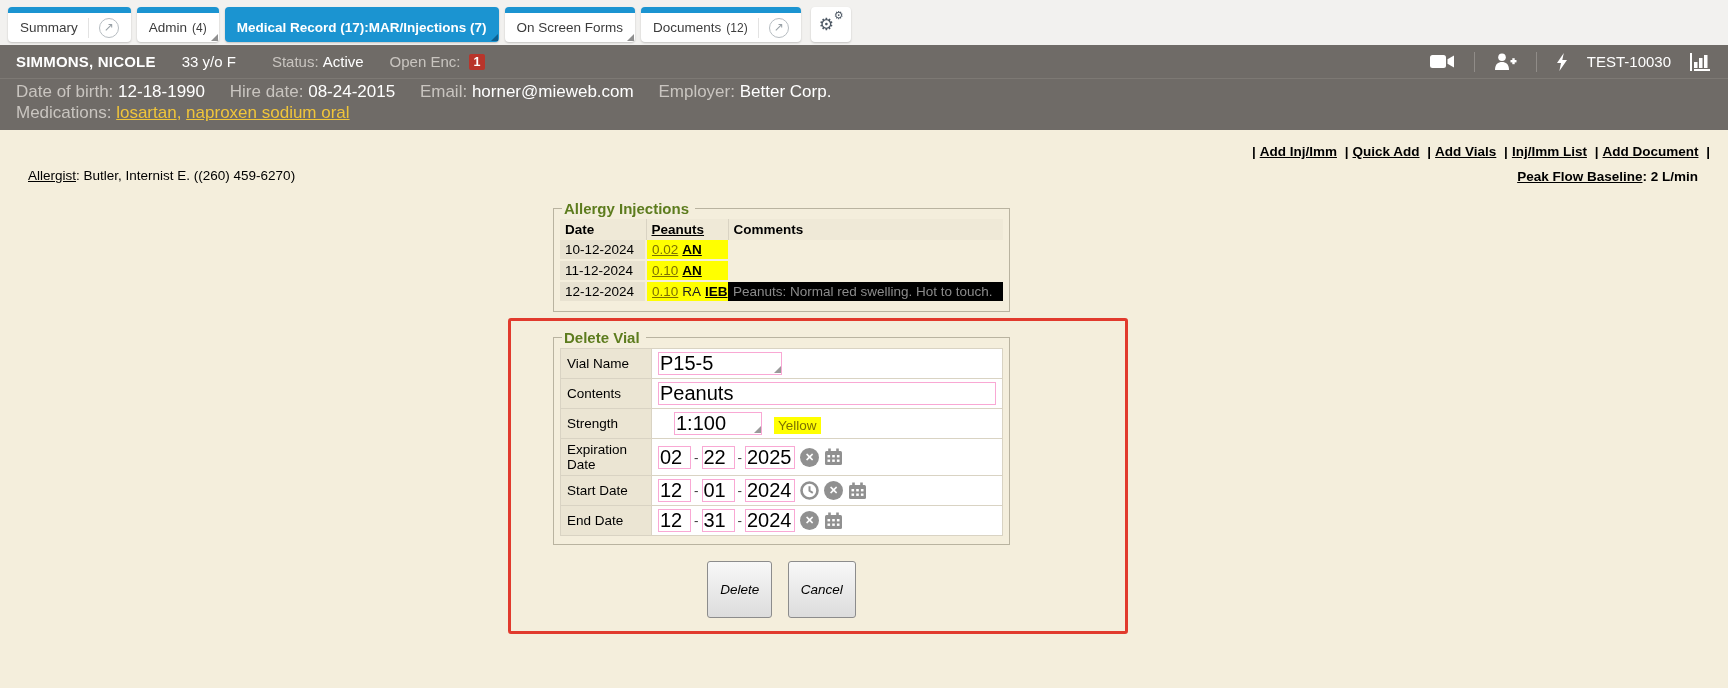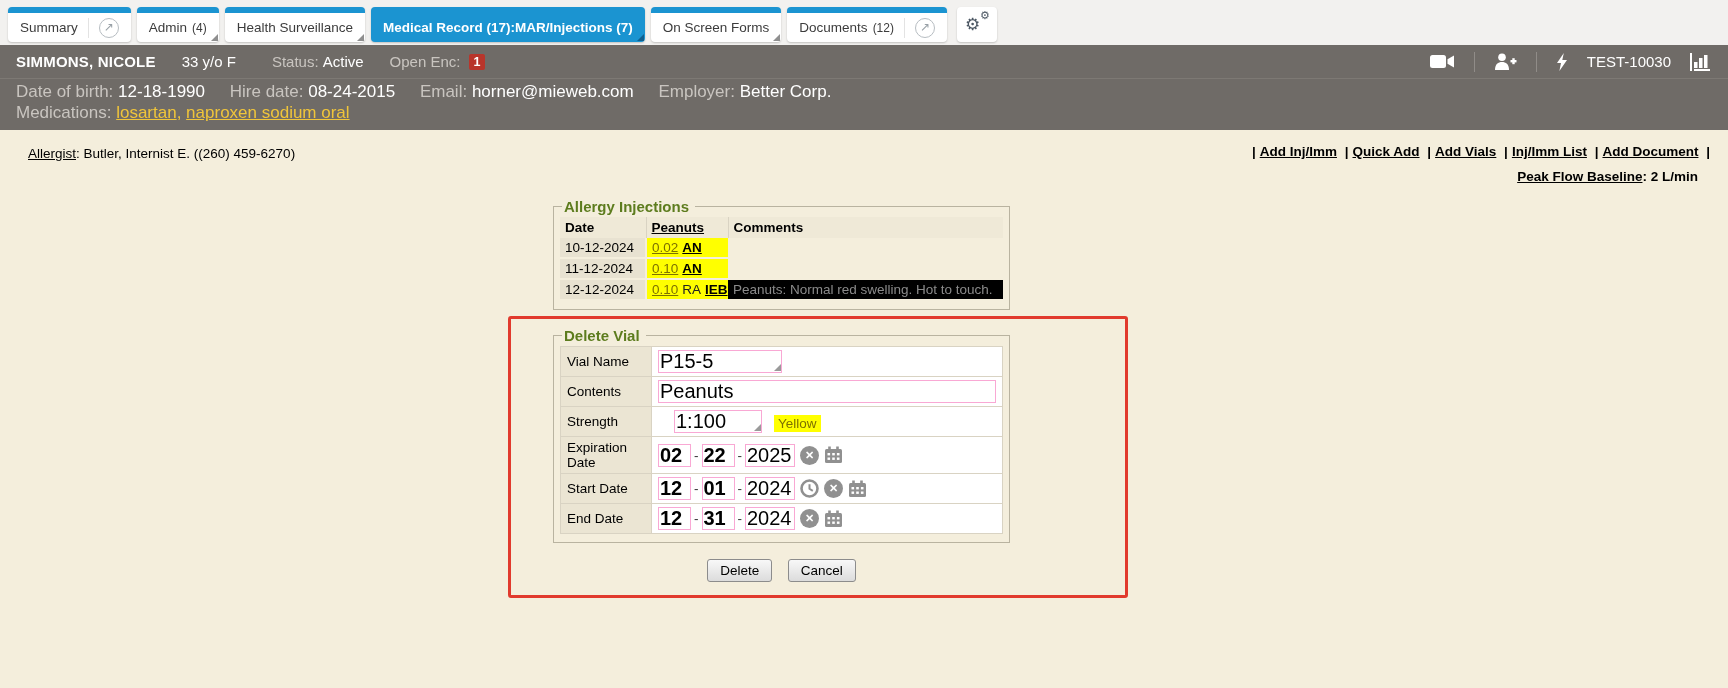--- a/index.html
+++ b/index.html
@@ -67,21 +67,21 @@
   }
   .demo-line { line-height:21px; }
   .pair { margin-left:20px; }
   .pair:first-child { margin-left:0; }
   .med-link { color:#f0c53a; text-decoration:underline; cursor:pointer; }
   .med-sep { color:#f0c53a; }
 
   
   .content { flex:1; position:relative; }
   .content-top { display:flex; justify-content:space-between; padding:14px 14px 0 28px; }
-  .contacts { font-size:13.5px; line-height:20px; color:#000; }
+  .contacts { margin-top:22px; font-size:13.5px; line-height:20px; color:#000; }
   .contacts .lnk { color:#000; text-decoration:underline; cursor:pointer; }
   .links-col { text-align:right; font-size:13.5px; font-weight:bold; color:#000; }
   .action-links .lnk { color:#000; text-decoration:underline; cursor:pointer; }
   .action-links .sep { padding:0 4px; }
   .peak { margin-top:10px; margin-right:16px; }
   .peak .lnk { color:#000; text-decoration:underline; cursor:pointer; }
 
   fieldset {
     border:1px solid #b9b3a0; margin:0 0 0 553px; width:457px; padding:2px 6px 8px;
   }
@@ -124,60 +124,57 @@
     border:1px solid #f9a8d4; padding:2px 1px; background:#fff; color:#000; height:23px;
   }
   .vial-input { width:124px; }
   .contents-input { width:338px; border:2px solid #000; }
   .strength-input { width:88px;margin-left:16px; }
   .grip { position:relative; display:inline-block; }
   .grip::after {
     content:""; position:absolute; right:1px; bottom:2px; width:0; height:0;
     border-bottom:7px solid #9a9a9a; border-left:7px solid transparent; pointer-events:none;
   }
-  .date-in { width:33px;font-weight:bold; }
+  .date-in { width:33px; }
   .year-in { width:50px; }
   .dash { margin:0 3px; color:#333; }
   .strength-tag { background:#ffff00; color:#7d7100; margin-left:12px; padding:1px 4px; }
 
   .icon-gap { margin-left:9px; }
   .clear-btn {
     display:inline-flex; width:19px; height:19px; border-radius:50%; background:#909090;
     color:#fff; align-items:center; justify-content:center; font-size:11px; font-weight:bold;
     cursor:pointer; margin-left:5px; flex:0 0 auto;
   }
   .svg-btn { display:inline-flex; margin-left:5px; cursor:pointer; flex:0 0 auto; }
 
   
   .form-buttons { margin:16px 0 0 42px; width:457px; text-align:center; }
   .btn {
     font-family:"Liberation Sans", sans-serif; font-size:13.5px;
     background:linear-gradient(#f8f8f8,#dcdcdc); border:1px solid #8c8c8c; border-radius:3px;
-    padding:3px 12px; cursor:pointer; color:#000;
+    padding:20px 12px; cursor:pointer; color:#000;font-style:italic;
   }
   .btn + .btn { margin-left:11px; }
 </style>
 </head>
 <body>
 
 <div class="screen">
 
   <div class="tabbar">
     <div class="tab">
       <span>Summary</span>
       <span class="popout-wrap">
         <span class="popout">↗</span>
       </span>
     </div>
     <div class="tab fold">
       <span>Admin</span>
       <span class="count">(4)</span>
-    </div>
-    <div class="tab fold">
-      <span>Health Surveillance</span>
     </div>
     <div class="tab active fold">
       <span>Medical Record (17):MAR/Injections (7)</span>
     </div>
     <div class="tab fold">
       <span>On Screen Forms</span>
     </div>
     <div class="tab">
       <span>Documents</span>
       <span class="count">(12)</span>

